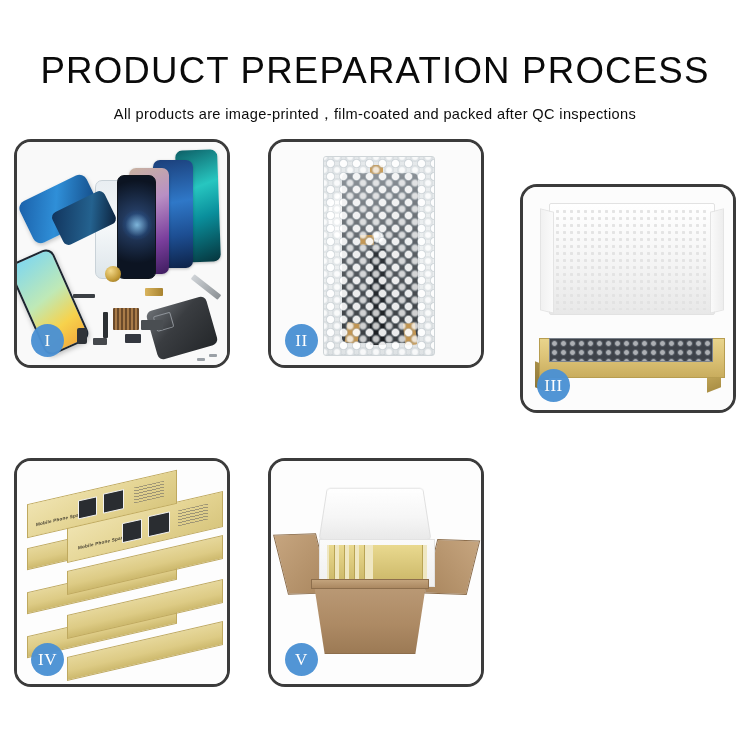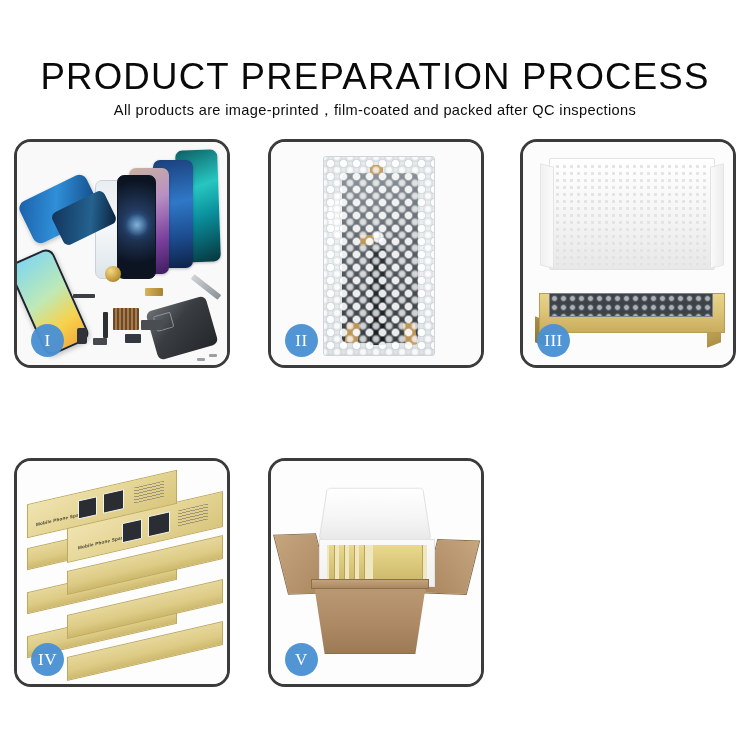--- a/index.html
+++ b/index.html
@@ -5,46 +5,46 @@
   * { box-sizing: border-box; margin: 0; padding: 0; }
   html, body {
     width: 750px; height: 750px;
     background: #ffffff;
     font-family: "Liberation Sans", sans-serif;
     overflow: hidden;
   }
   .page { position: relative; width: 750px; height: 750px; background: #fff; }
 
   
-  .header { position: absolute; left: 0; top: 14px; width: 750px; text-align: center; }
+  .header { position: absolute; left: 0; top: 8px; width: 750px; text-align: center; }
   .title {
     font-family: "Liberation Sans", sans-serif;
     font-size: 37px; font-weight: 400; color: #0a0a0a;
     letter-spacing: 1.2px; line-height: 1;
     margin-top: 44px;
     transform: scaleX(0.99);
   }
   .subtitle {
     font-size: 14.6px; font-weight: 400; color: #0d0d0d;
-    letter-spacing: 0.35px; margin-top: 6px;
+    letter-spacing: 0.35px; margin-top: 16px;
   }
 
   
   .grid { position: absolute; left: 14px; top: 139px; width: 726px; }
   .row { position: relative; height: 231px; }
   .row2 { margin-top: 88px; }
 
   .panel {
     position: absolute; top: 0; width: 216px; height: 229px;
     border: 3px solid #3b3b3b; border-radius: 17px;
     background: #f7f7f7; overflow: visible;
   }
   .panel.c1 { left: 0; }
   .panel.c2 { left: 254px; }
-  .panel.c3 { left: 506px; }
+  .panel.c3 { left: 506px; margin-top: 45px; }
 
   .panel-inner {
     position: absolute; inset: 0;
     border-radius: 14px; overflow: hidden;
     background: #f8f8f8;
   }
 
   
   .badge {
     position: absolute; left: 14px; bottom: 8px;

